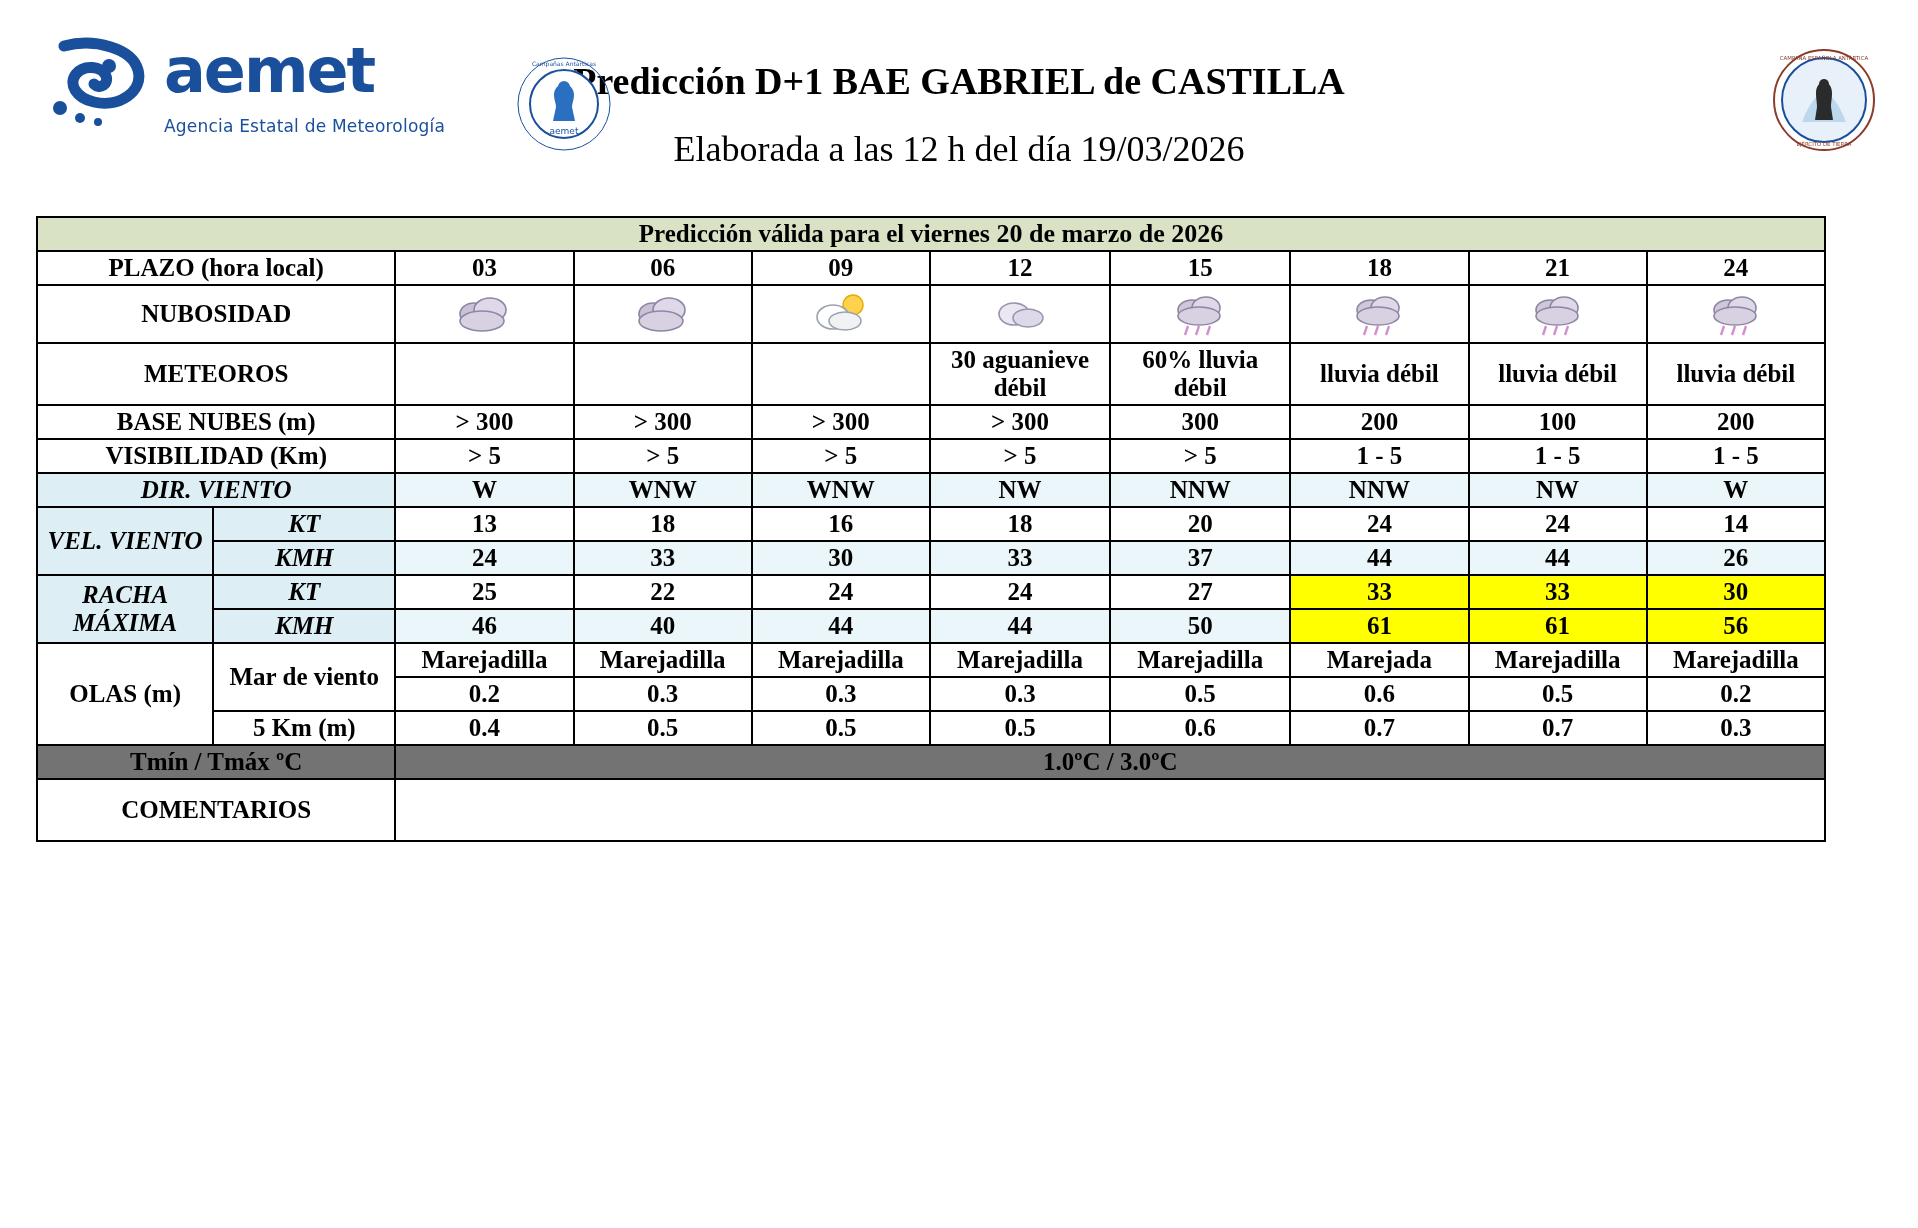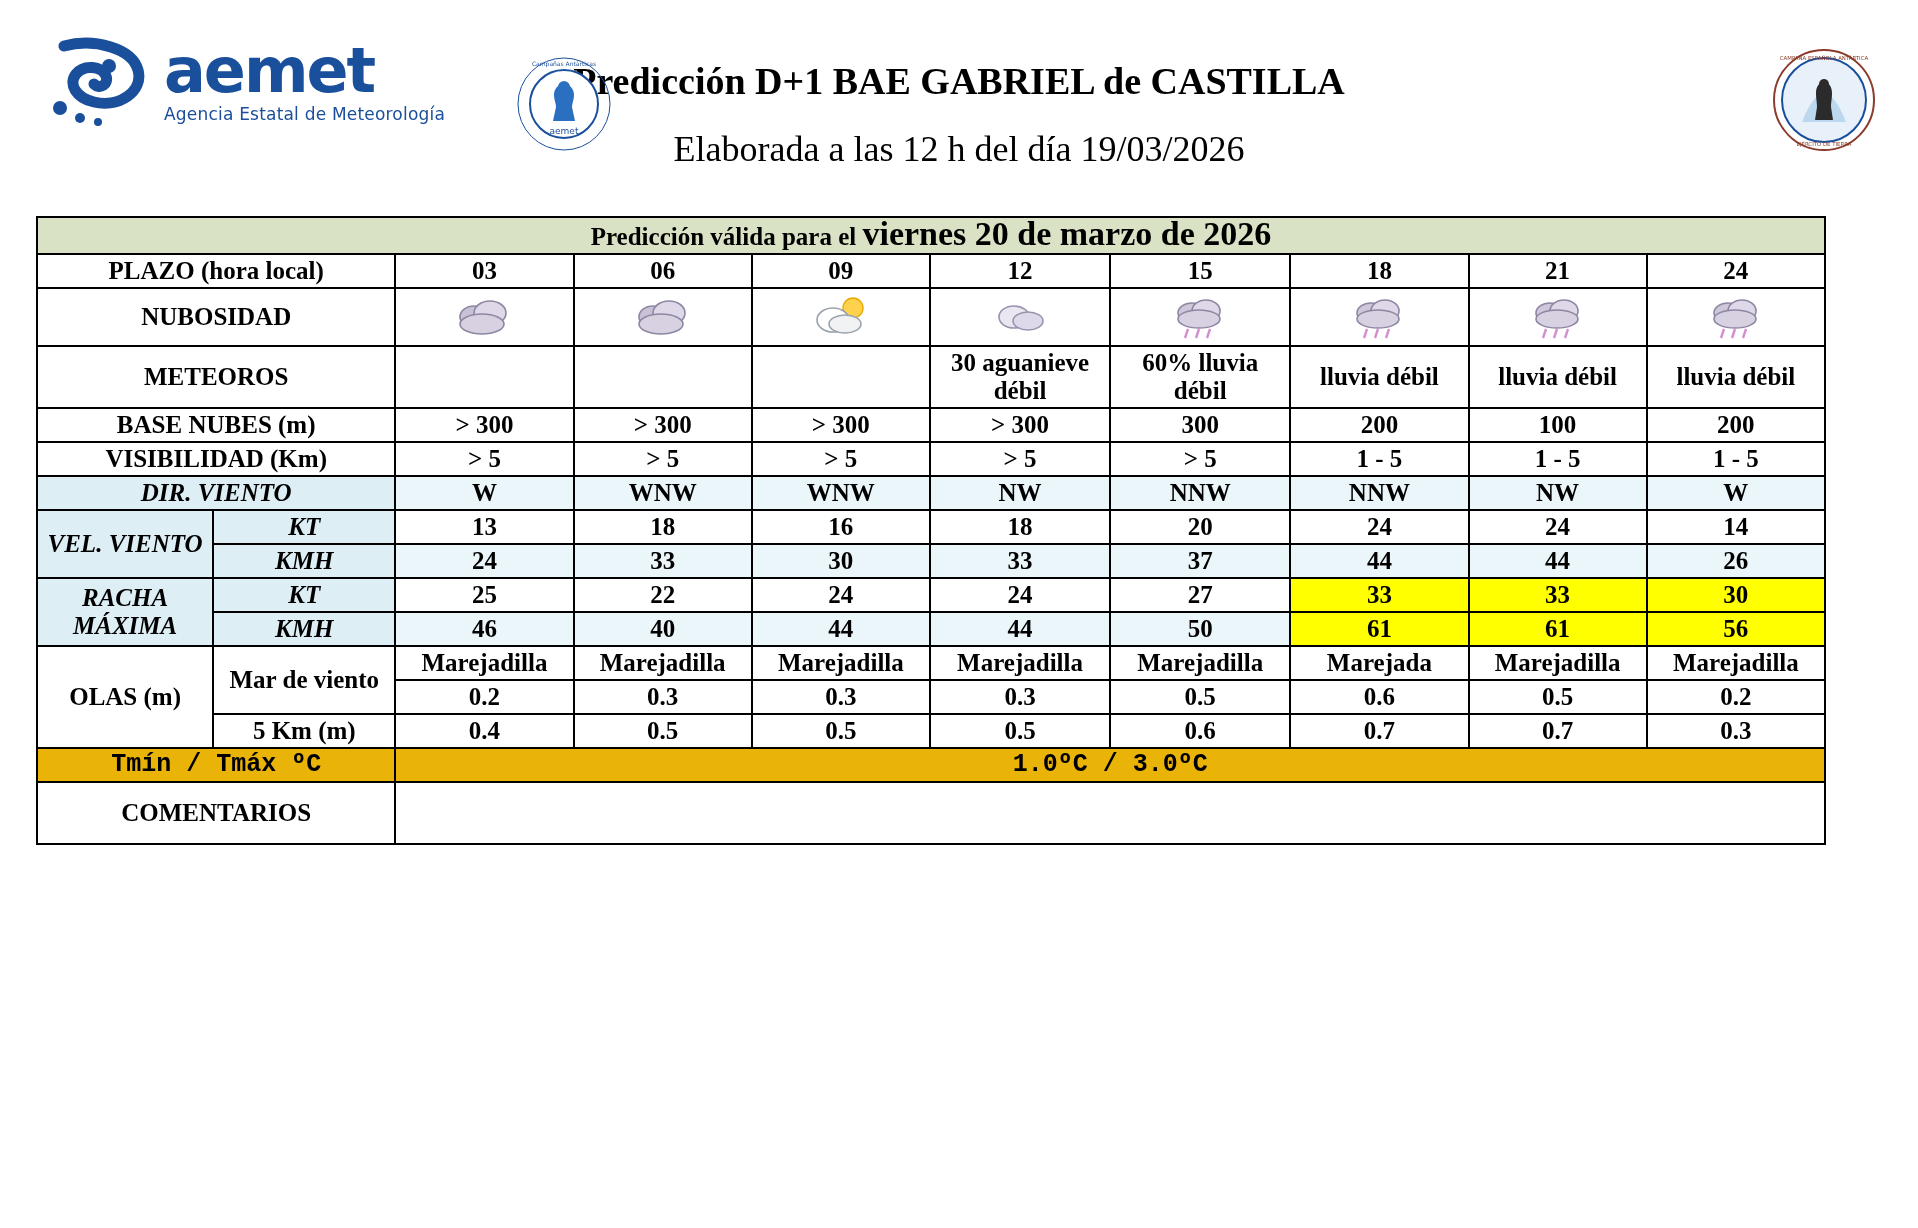--- a/index.html
+++ b/index.html
@@ -49,21 +49,21 @@
     font-size: 62px;
     letter-spacing: -2px;
     color: #1a4f9c;
     line-height: 58px;
   }
   .aemet-sub {
     font-family: "DejaVu Sans", sans-serif;
     font-size: 17px;
     color: #1a4f9c;
     letter-spacing: 0.2px;
-    margin-top: 4px;
+    margin-top: 16px;
   }
   .logo-campanas {
     position: absolute;
     left: 478px;
     top: 54px;
     width: 100px;
     height: 100px;
   }
   .seal {
     position: absolute;
@@ -103,34 +103,34 @@
     padding: 2px 3px;
     line-height: 28px;
   }
   .valid-row td {
     background: #d9e2c4;
     font-size: 30px;
     font-weight: normal;
     padding: 10px 0;
   }
   .valid-row .big {
-    font-size: 34px;
+    font-size: 26px;
     font-weight: bold;
   }
   .rowlabel {
     font-size: 27px;
     font-weight: bold;
   }
   .rowlabel-sm {
     font-size: 25px;
     font-weight: bold;
   }
   .blue { background: #ddeef5; font-style: italic; }
   .lightblue { background: #eaf6fa; }
-  .green { background: #eab308; font-family: Liberation Mono, monospace; }
+  .green { background: #737373; }
   .yellow { background: #ffff00; }
   .meteoro { font-size: 20px; line-height: 24px; }
   .icon-cell { padding: 2px 0; }
   .wave-word { font-size: 23px; }
   .tminmax { font-size: 30px; }
   .comentarios {
     font-size: 28px;
     font-weight: bold;
     font-family: Liberation Serif, serif;
   }

